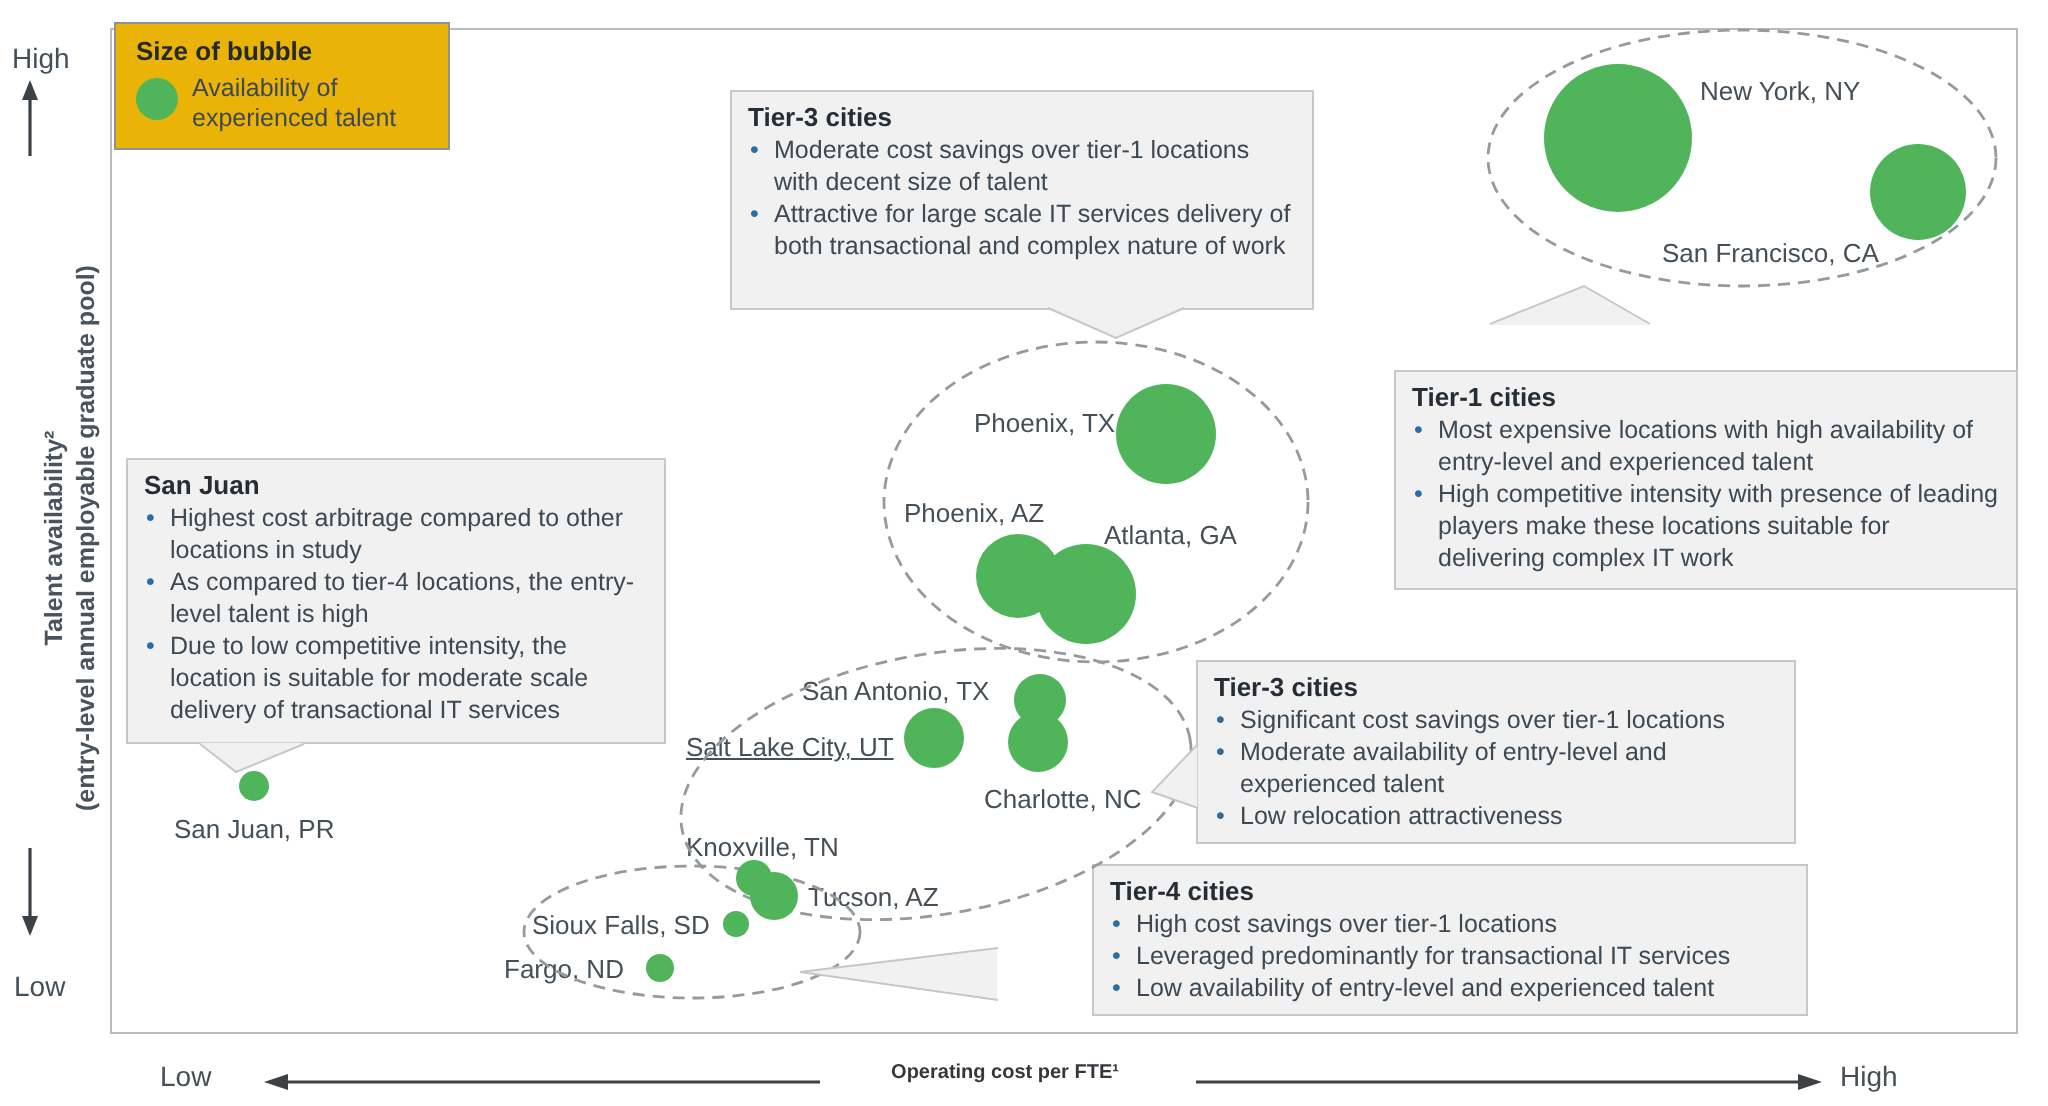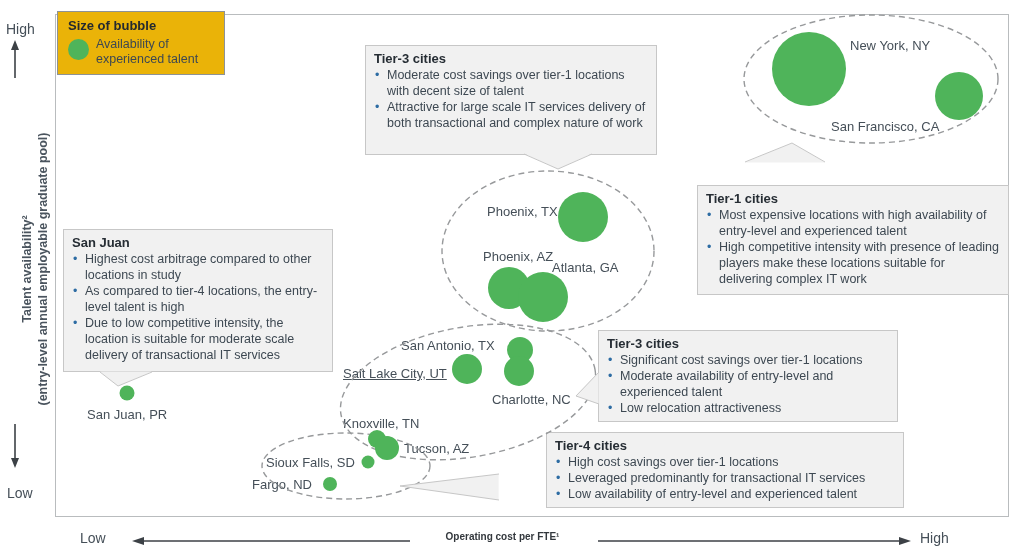--- a/index.html
+++ b/index.html
@@ -95,21 +95,21 @@
     <ul>
       <li>High cost savings over tier-1 locations</li>
       <li>Leveraged predominantly for transactional IT services</li>
       <li>Low availability of entry-level and experienced talent</li>
     </ul>
   </div>
 
   <span class="city" style="left:850px;top:38px;">New York, NY</span>
   <span class="city" style="left:831px;top:119px;">San Francisco, CA</span>
   <span class="city" style="left:487px;top:204px;">Phoenix, TX</span>
-  <span class="city" style="left:452px;top:249px;margin-left:31px;">Phoenix, AZ</span>
+  <span class="city" style="left:452px;top:249px;">Phoenix, AZ</span>
   <span class="city" style="left:552px;top:260px;">Atlanta, GA</span>
   <span class="city" style="left:401px;top:338px;">San Antonio, TX</span>
   <span class="city" style="left:343px;top:366px;text-decoration:underline;">Salt Lake City, UT</span>
   <span class="city" style="left:492px;top:392px;">Charlotte, NC</span>
   <span class="city" style="left:343px;top:416px;">Knoxville, TN</span>
   <span class="city" style="left:404px;top:441px;">Tucson, AZ</span>
   <span class="city" style="left:266px;top:455px;">Sioux Falls, SD</span>
   <span class="city" style="left:252px;top:477px;">Fargo, ND</span>
   <span class="city" style="left:87px;top:407px;">San Juan, PR</span>
 

